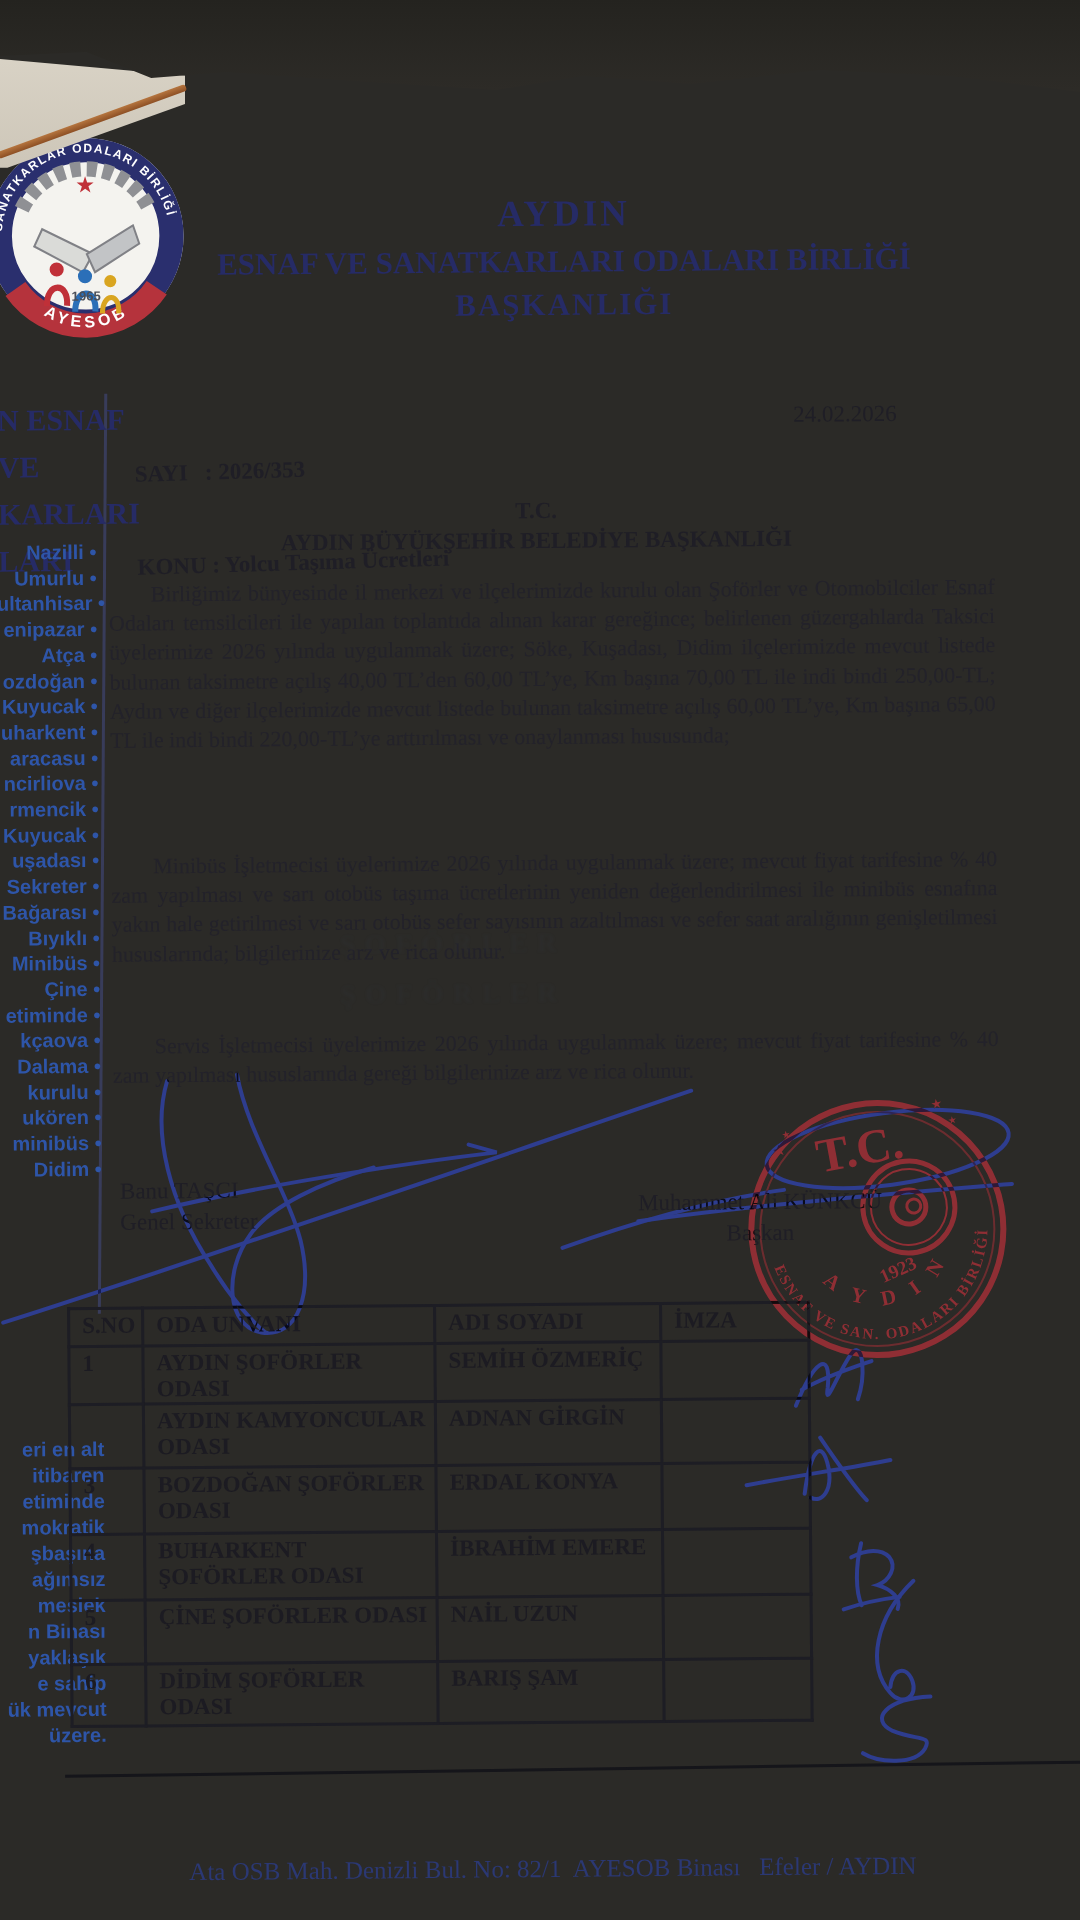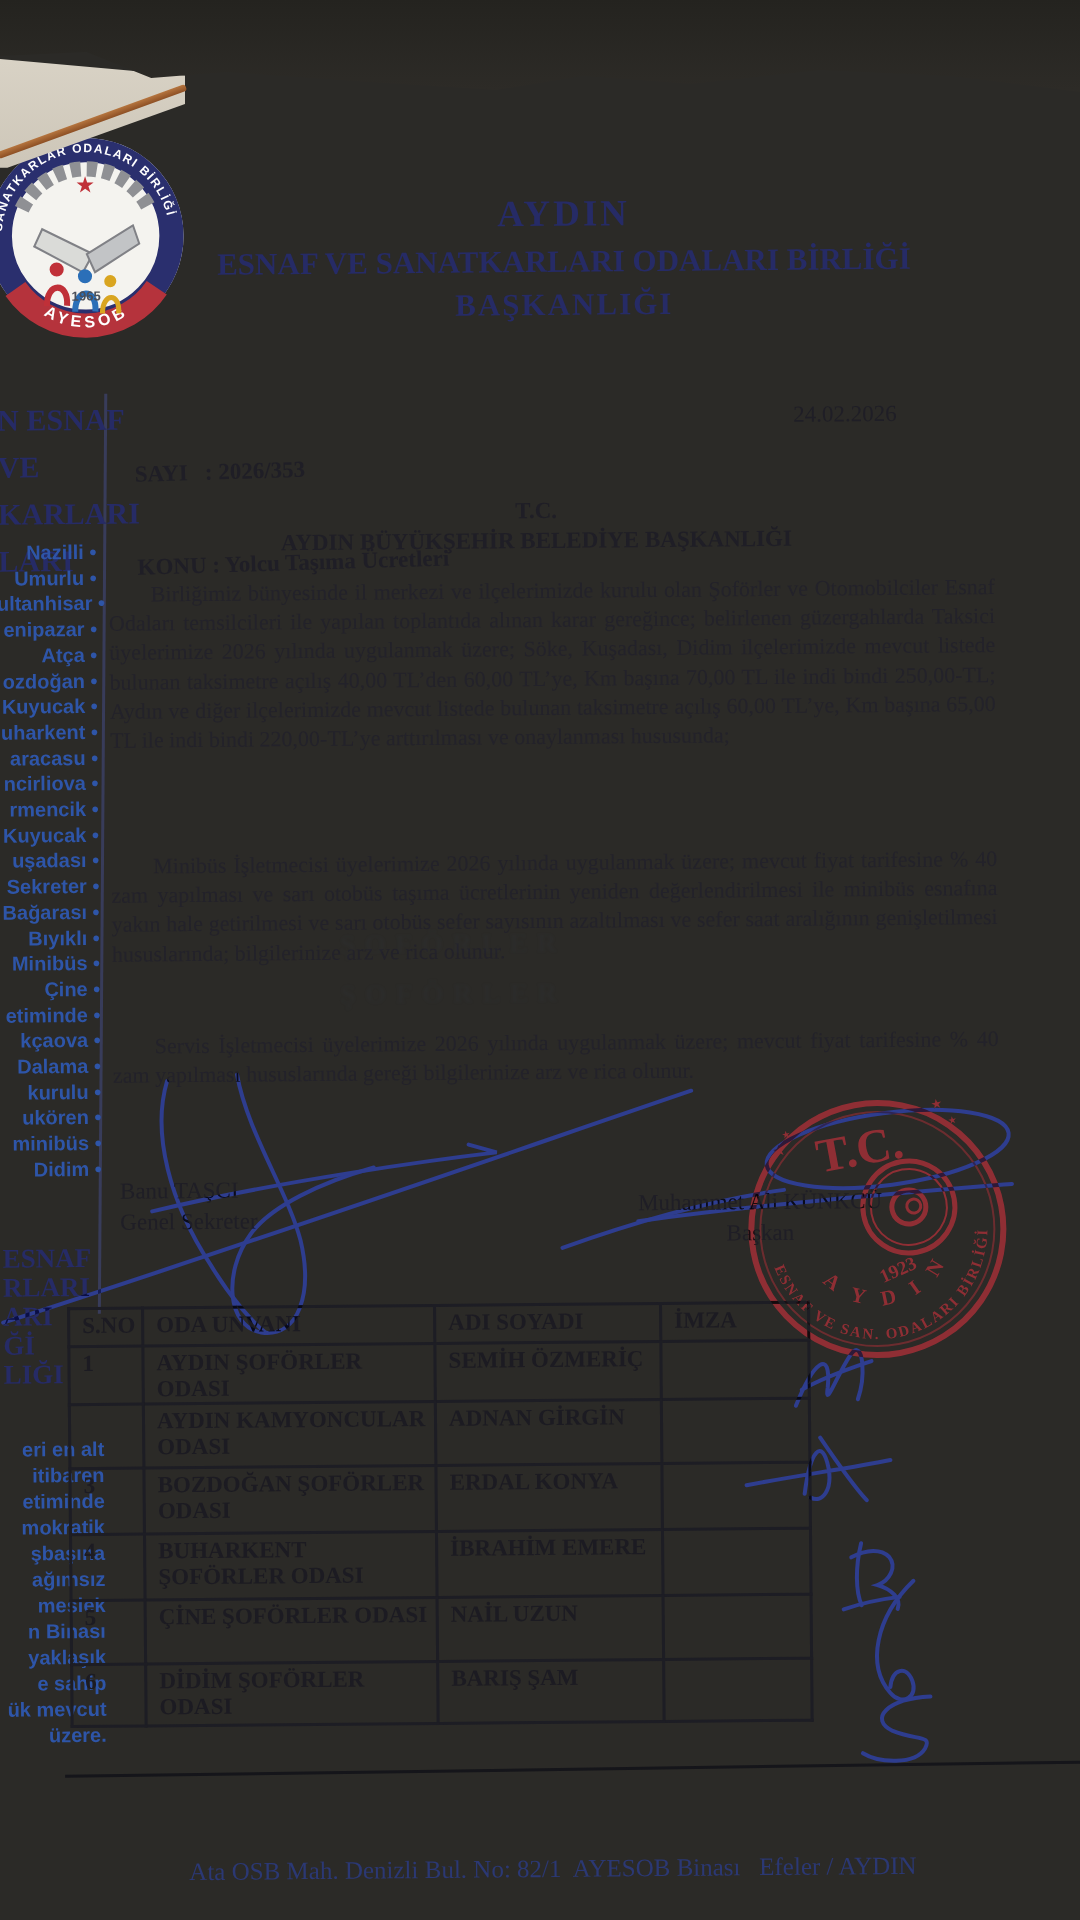--- a/index.html
+++ b/index.html
@@ -95,28 +95,20 @@
       <span>Minibüs •</span>
       <span>Çine •</span>
       <span>etiminde •</span>
       <span>kçaova •</span>
       <span>Dalama •</span>
       <span>kurulu •</span>
       <span>ukören •</span>
       <span>minibüs •</span>
       <span>Didim •</span>
     </div>
-    <div class="abs sb-mid sb-serif">
-      <span>ESNAF</span>
-      <span></span>
-      <span>RLARI</span>
-      <span>ARI</span>
-      <span>Ğİ</span>
-      <span>LIĞI</span>
-    </div>
     <div class="abs sb-small sb-sans">
       <span>eri en alt</span>
       <span>itibaren</span>
       <span>etiminde</span>
       <span>mokratik</span>
       <span></span>
       <span>şbaşına</span>
       <span>ağımsız</span>
       <span>meslek</span>
       <span>n Binası</span>

